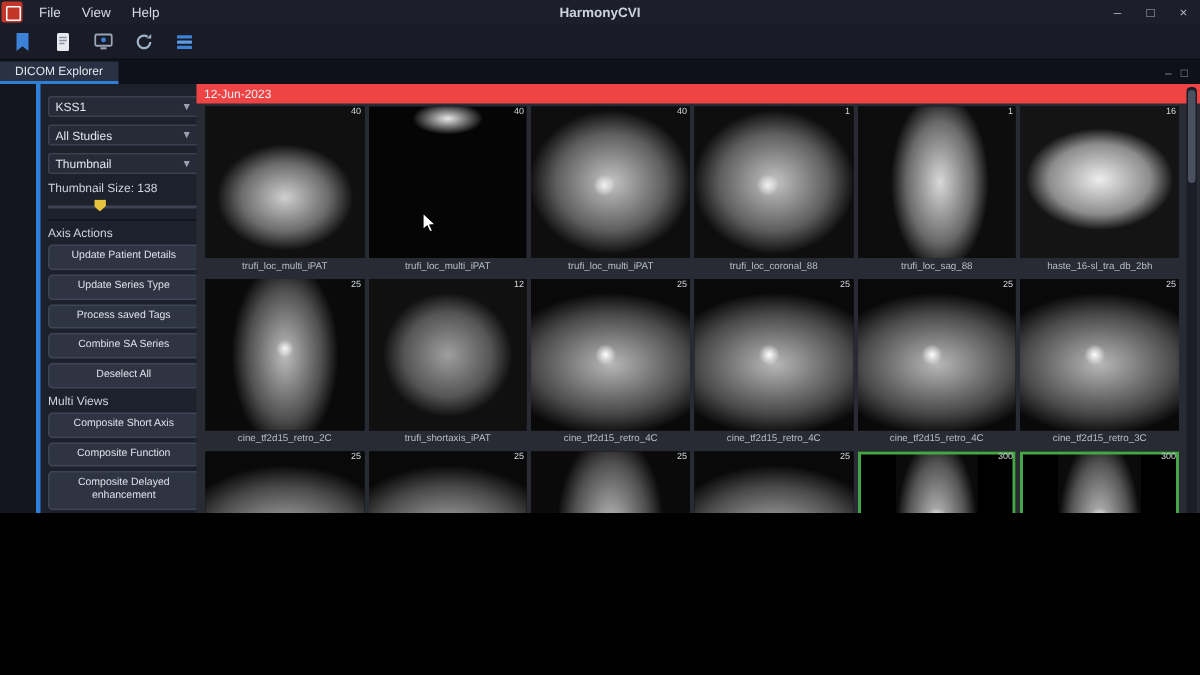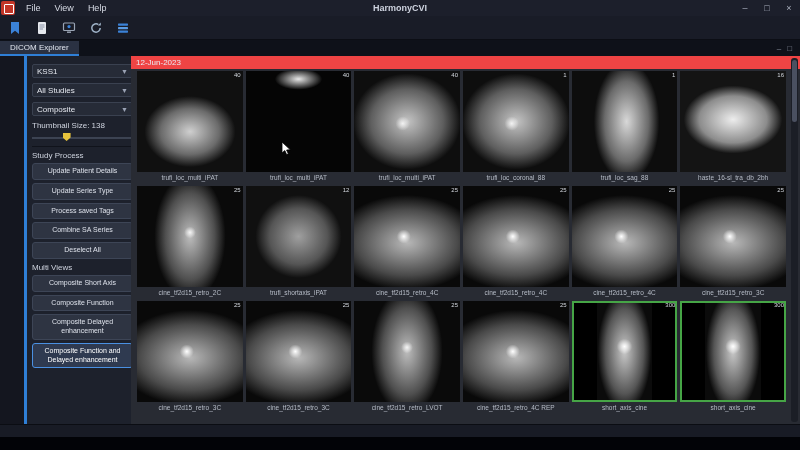--- a/index.html
+++ b/index.html
@@ -1,18 +1,18 @@
 <!DOCTYPE html>
 <html><head>
 <meta charset="utf-8">
 <style>
   * { margin:0; padding:0; box-sizing:border-box; }
   body { background:#000; }
   .window {
-    position:relative; width:800px; height:450px; overflow:hidden;
+    position:relative; width:800px; height:342px; overflow:hidden;
     background:#14161f; font-family:"Liberation Sans", sans-serif; color:#dfe2ea;
     font-size:9px;
   }
   
   .titlebar { position:absolute; top:0; left:0; right:0; height:16px;
     background:#1c1f2b; display:flex; align-items:center; }
   .app-logo { width:14px; height:14px; margin:1px 4px 1px 1px; background:#c23527;
     border-radius:2px; position:relative; }
   .app-logo:after { content:""; position:absolute; left:3px; top:3px; width:8px; height:8px;
     border:1.5px solid #fff; border-radius:1px; }
@@ -172,36 +172,36 @@
     </div>
     <div class="dd-row">
       <div class="dropdown">
         <span>All Studies</span>
         <span class="caret">▼</span>
       </div>
       <span class="info">i</span>
     </div>
     <div class="dd-row">
       <div class="dropdown">
-        <span>Composite</span>
+        <span>Thumbnail</span>
         <span class="caret">▼</span>
       </div>
       <span class="info">i</span>
     </div>
 
     <div class="size-label">Thumbnail Size: 138</div>
     <div class="slider">
       <div class="slider-track"></div>
       <div class="slider-thumb"></div>
     </div>
     <div class="divider"></div>
 
     <div id="sections">
   <div class="section">
-    <div class="section-title">Study Process</div>
+    <div class="section-title">Axis Actions</div>
     <div class="section-buttons">
   <div class="btn-row">
     <button class="side-btn">Update Patient Details</button>
     <span class="info">i</span>
   </div>
 
   <div class="btn-row">
     <button class="side-btn">Update Series Type</button>
     <span class="info">i</span>
   </div>

